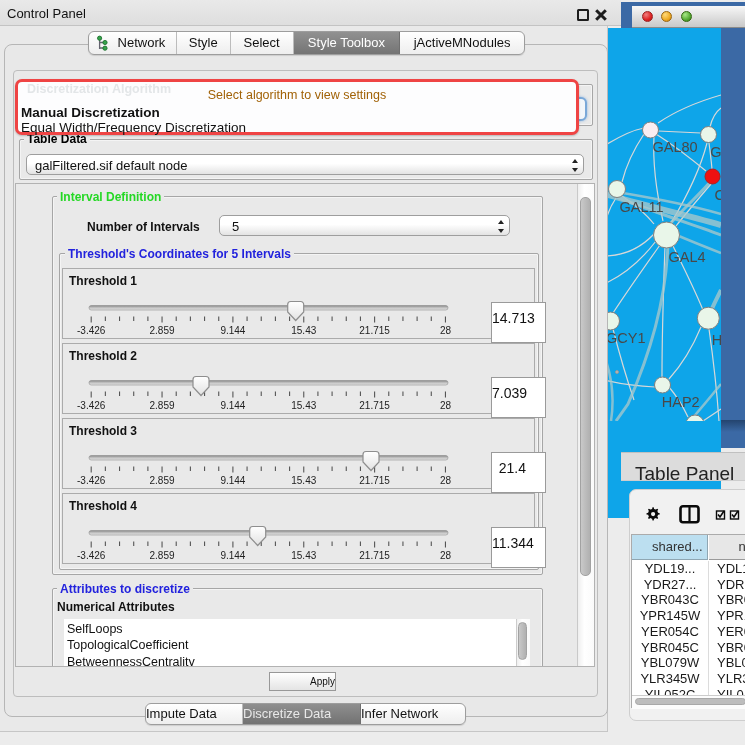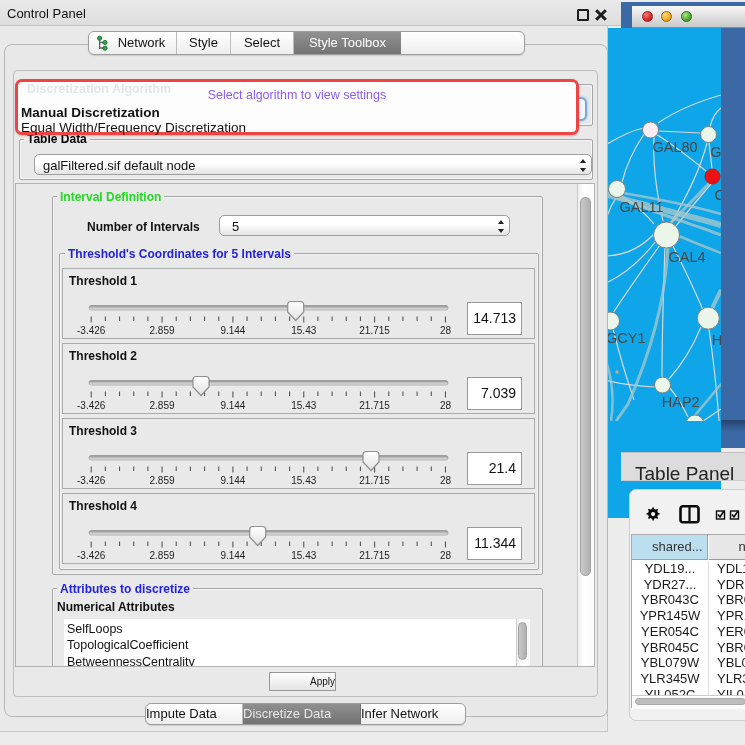--- a/index.html
+++ b/index.html
@@ -31,21 +31,21 @@
 .combo{position:absolute;background:linear-gradient(#ffffff,#ffffff 45%,#e3e3e3);border:1px solid #9e9e9e;border-radius:5px;font-size:13px;color:#111}
 .combo .tx{position:absolute;left:8px;top:50%;transform:translateY(-50%)}
 .arrows{position:absolute;width:7px;color:#222}
 .arrows .up,.arrows .dn{position:absolute;left:0;width:0;height:0;border-left:3.5px solid transparent;border-right:3.5px solid transparent}
 .arrows .up{border-bottom:4.5px solid #222;top:0}
 .arrows .dn{border-top:4.5px solid #222;bottom:0}
 
 .tbox{position:absolute;left:62px;width:473px;height:71px;border:1px solid #ababab;background:#e9e9e9}
 .tbox .ttl{position:absolute;left:6px;top:5px;font-size:12px;font-weight:bold;color:#111}
 .ticklab{position:absolute;font-size:10px;font-weight:normal;color:#222;transform:translateX(-50%);top:56px}
-.valbox{position:absolute;left:404px;top:33px;width:55px;height:33px;background:#fff;border:1px solid #9a9a9a;font-size:14px;color:#111;text-align:right;line-height:31px;padding-right:5px}
+.valbox{position:absolute;left:428px;top:33px;width:55px;height:41px;background:#fff;border:1px solid #9a9a9a;font-size:14px;color:#111;text-align:right;line-height:31px;padding-right:19px}
 
 .sbtrackv{position:absolute;background:linear-gradient(90deg,#efefef,#ffffff 40%,#fafafa)}
 .sbthumb{position:absolute;background:linear-gradient(90deg,#c9c9c9,#b0b0b0);border:1px solid #a2a2a2;border-radius:5px}
 
 #popup{left:15px;top:79px;width:564px;height:56px;background:#fdfdfe;border:3px solid #ef4444;border-radius:7px;box-shadow:0 1px 2px rgba(0,0,0,0.22);z-index:50}
 
 #bluedesk{left:621px;top:2px;width:124px;height:446px;background:#3b69a5}
 #nettitle{left:632px;top:6px;width:113px;height:22px;background:linear-gradient(#f7f7f7,#c9c9c9);border-bottom:1px solid #8a8a8a}
 .tl{position:absolute;top:5px;width:11px;height:11px;border-radius:50%}
 #canvas{left:608px;top:28px;width:113px;height:490px;background:#0ea5e9}
@@ -70,28 +70,29 @@
 <div class="abs" id="toptabs">
   <div class="seg" style="width:88px"><svg width="14" height="18" style="position:absolute;left:7px;top:3px" viewBox="0 0 14 18">
         <path d="M3.6 4.5 v9.5 M3.6 7.5 h5 M3.6 13 h5" stroke="#63636e" stroke-width="1.3" fill="none"></path>
         <circle cx="3.6" cy="3.2" r="2.1" fill="#35a34b" stroke="#1f7230" stroke-width="0.9"></circle>
         <circle cx="9" cy="7.5" r="2.1" fill="#35a34b" stroke="#1f7230" stroke-width="0.9"></circle>
         <circle cx="9" cy="13.2" r="2.1" fill="#35a34b" stroke="#1f7230" stroke-width="0.9"></circle>
       </svg><span style="margin-left:18px">Network</span></div>
   <div class="seg" style="width:54px">Style</div>
   <div class="seg" style="width:63px">Select</div>
   <div class="seg dark" style="width:107px">Style Toolbox</div>
+  <div class="seg" style="width:124px;flex:1 1 auto">jActiveMNodules</div>
 </div>
 
 <div class="abs group" style="left:19px;top:84px;width:574px;height:42px"></div>
 <div class="abs" style="left:540px;top:97px;width:47px;height:24px;border:2px solid #7aa8d8;border-radius:6px;background:#f2f6fa;box-shadow:0 0 3px #8ab4e0"></div>
 
 <div class="abs group" style="left:19px;top:139px;width:574px;height:41px"></div>
 <div class="abs gtitle" style="left:24px;top:133px">Table Data</div>
-<div class="combo" style="left:34px;top:154px;width:558px;height:21px">
+<div class="combo" style="left:26px;top:154px;width:558px;height:21px">
     <span class="tx">galFiltered.sif default node</span>
   <div class="arrows" style="right:4.5px;top:4px;height:13px">
       <div class="up"></div>
       <div class="dn"></div>
     </div>
 </div>
 
 <div class="abs" style="left:15px;top:183px;width:580px;height:484px;border:1px solid #b2b2b2;background:#e9e9e9"></div>
 
 <div class="sbtrackv" style="left:577px;top:184px;width:17px;height:482px;border-left:1px solid #c9c9c9"></div>
@@ -332,21 +333,21 @@
 <div class="abs" style="left:269px;top:672px;width:67px;height:19px;background:linear-gradient(#ffffff,#e4e4e4);border:1px solid #989898;border-radius:0;font-size:10px;text-align:right;line-height:17px;color:#111">Apply</div>
 
 <div class="abs" id="bottabs">
   <div class="seg" style="width:97px">Impute Data</div>
   <div class="seg dark" style="width:118px">Discretize Data</div>
   <div class="seg" style="width:104px">Infer Network</div>
 </div>
 
 <div class="abs" id="popup">
   <div class="abs b" style="left:9px;top:0px;font-size:12.5px;color:#e3e6e8">Discretization Algorithm</div>
-  <div class="abs" style="left:0;top:6px;width:100%;text-align:center;font-size:12.5px;color:#8b5cf6">Select algorithm to view settings</div>
+  <div class="abs" style="left:0;top:6px;width:100%;text-align:center;font-size:12.5px;color:#a16207">Select algorithm to view settings</div>
   <div class="abs b" style="left:3px;top:23px;font-size:13.5px;color:#111">Manual Discretization</div>
   <div class="abs" style="left:3px;top:38px;font-size:13.5px;color:#111">Equal Width/Frequency Discretization</div>
 </div>
 
 <div class="abs" id="bluedesk"></div>
 <div class="abs" style="left:632px;top:420px;width:113px;height:12px;background:linear-gradient(#24446e,#3b69a5)"></div>
 <div class="abs" id="nettitle">
   <div class="tl" style="left:10px;background:radial-gradient(circle at 35% 30%,#f08080,#dd2222 60%,#aa1111);border:1px solid #992222"></div>
   <div class="tl" style="left:29px;background:radial-gradient(circle at 35% 30%,#ffd97a,#eeaa22 60%,#bb7711);border:1px solid #996611"></div>
   <div class="tl" style="left:49px;background:radial-gradient(circle at 35% 30%,#a8e888,#55aa33 60%,#337711);border:1px solid #336611"></div>

